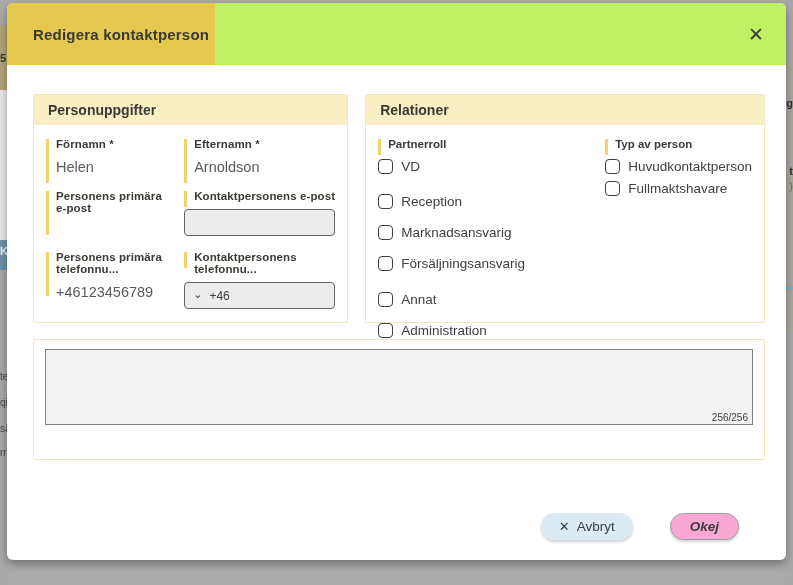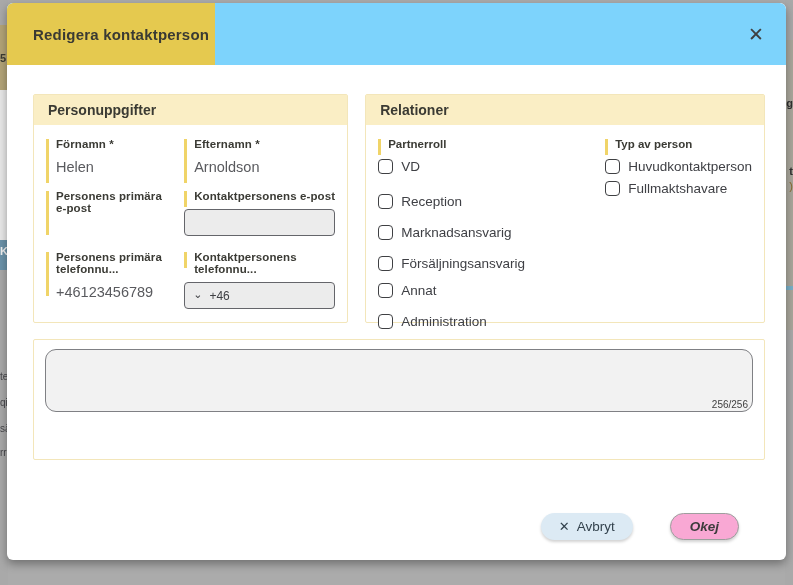--- a/index.html
+++ b/index.html
@@ -12,21 +12,21 @@
   .bg-left { left:0; }
   .bg-right { right:0; }
   .bg-seg { position:absolute; left:0; width:100%; }
   .frag { position:absolute; font-size:11px; font-weight:bold; color:#3c3c34; line-height:1; }
 
   
   .modal { position:absolute; left:7px; top:3px; width:779px; height:557px;
     background:#ffffff; border-radius:6px; box-shadow:0 4px 10px rgba(0,0,0,.35);
     z-index:2; overflow:hidden; }
 
-  .modal-header { display:flex; height:62px; background:#7dd3fc; align-items:stretch;
+  .modal-header { display:flex; height:62px; background:#bef264; align-items:stretch;
     border-radius:6px 6px 0 0; }
   .header-tab { width:208px; background:#e5c94f; display:flex; align-items:center;
     padding-left:26px; border-radius:6px 0 0 0; }
   .header-tab .title { font-size:15px; font-weight:bold; color:#3a3a33; letter-spacing:.2px; }
   .header-rest { flex:1; display:flex; align-items:center; justify-content:flex-end;
     padding-right:22px; }
   .close-btn { font-size:19px; color:#3f3f3f; cursor:pointer; line-height:1;
     background:none; border:none; font-family:inherit; }
 
   .modal-body { padding:29px 21px 0 26px; }
@@ -67,22 +67,22 @@
   .cb-row { display:flex; gap:20px; margin-bottom:16px;flex-direction:column; }
   .cb-row.tight { margin-bottom:7px; }
   .cb { display:inline-flex; align-items:center; gap:8px; cursor:pointer; }
   .cb .box { width:15px; height:15px; border:1.5px solid #3f4043; border-radius:4px;
     background:#fff; flex:0 0 auto; }
   .cb .cblabel { font-size:13.5px; color:#3f4045; white-space:nowrap; }
 
   
   .section-not { margin-top:16px; height:121px; }
   .not-body { padding:9px 11px; }
-  .textarea-box { position:relative; width:100%; height:63px; background:#f2f2f2;
-    border:1px solid #7f8084; border-radius:11px; }
+  .textarea-box { position:relative; width:100%; height:76px; background:#f2f2f2;
+    border:1px solid #7f8084; border-radius:0; }
   .textarea-box textarea { width:100%; height:100%; background:transparent; border:none;
     resize:none; font-family:inherit; font-size:13px; color:#3f4044; padding:6px 8px; outline:none; }
   .char-counter { position:absolute; right:4px; bottom:1px; font-size:10px; color:#3e3e3e; }
 
   
   .modal-footer { display:flex; justify-content:flex-end; align-items:center;
     gap:37px; padding:53px 26px 0 0; }
   .btn { height:27px; border-radius:14px; display:inline-flex; align-items:center;
     justify-content:center; font-family:inherit; cursor:pointer;
     box-shadow:0 2px 3px rgba(0,0,0,.18); }
@@ -202,21 +202,21 @@
                   <span class="box"></span>
                   <span class="cblabel">Reception</span>
                 </label>
               </div>
               <div class="cb-row">
                 <label class="cb">
                   <span class="box"></span>
                   <span class="cblabel">Marknadsansvarig</span>
                 </label>
               </div>
-              <div class="cb-row" style="gap:12px;">
+              <div class="cb-row" style="gap:21px;">
                 <label class="cb">
                   <span class="box"></span>
                   <span class="cblabel">Försäljningsansvarig</span>
                 </label>
                 <label class="cb">
                   <span class="box"></span>
                   <span class="cblabel">Annat</span>
                 </label>
               </div>
               <div class="cb-row">

